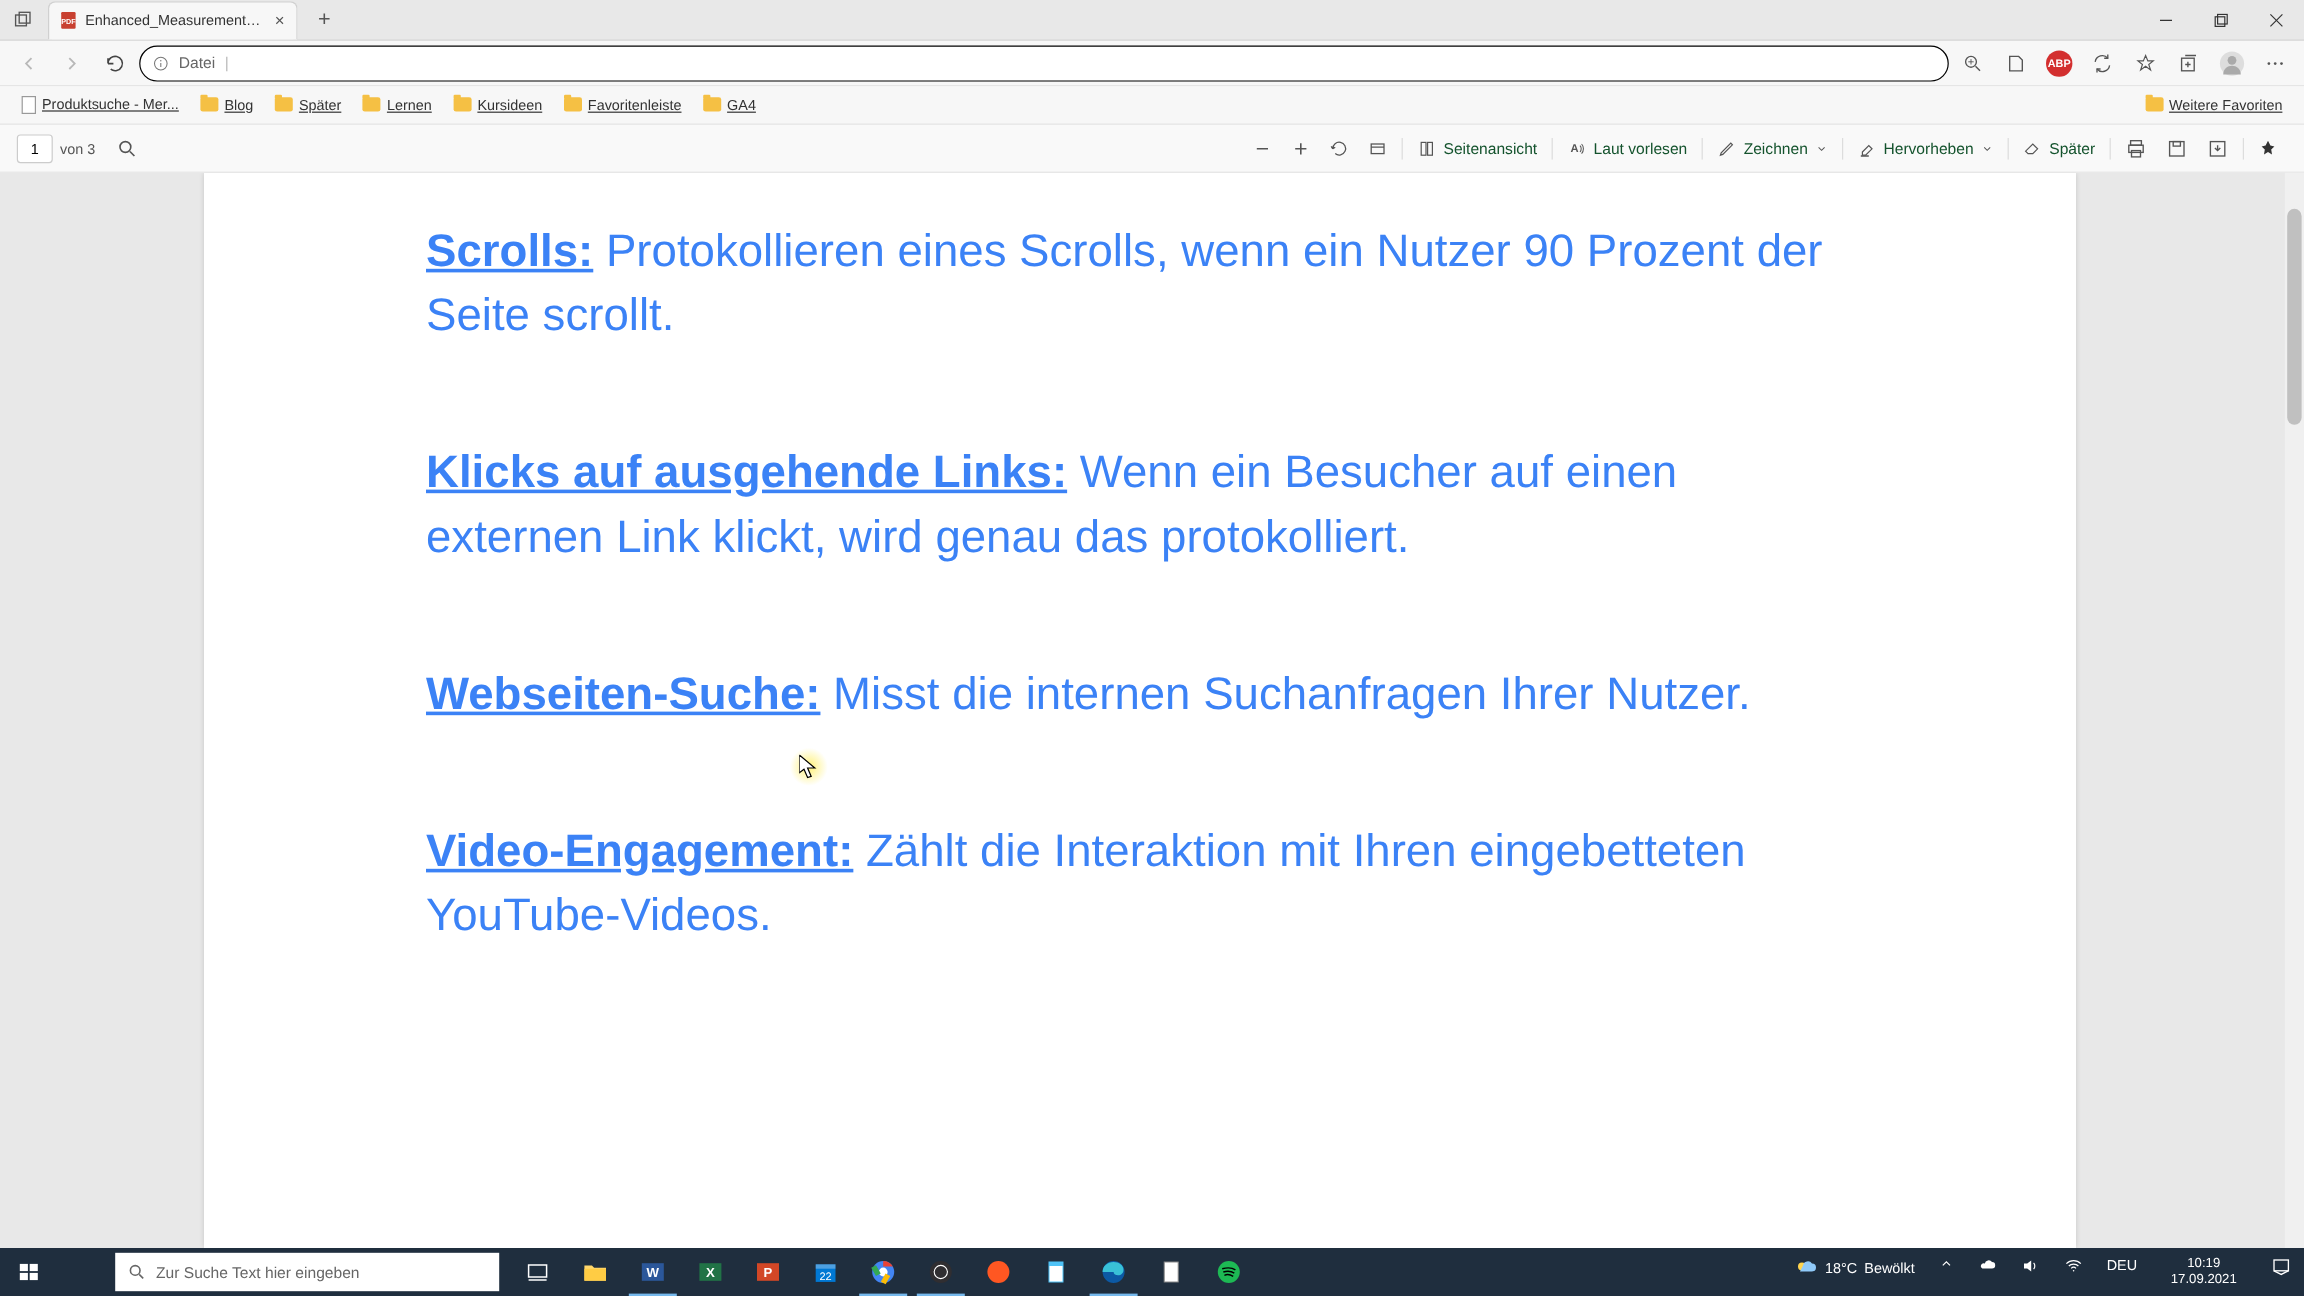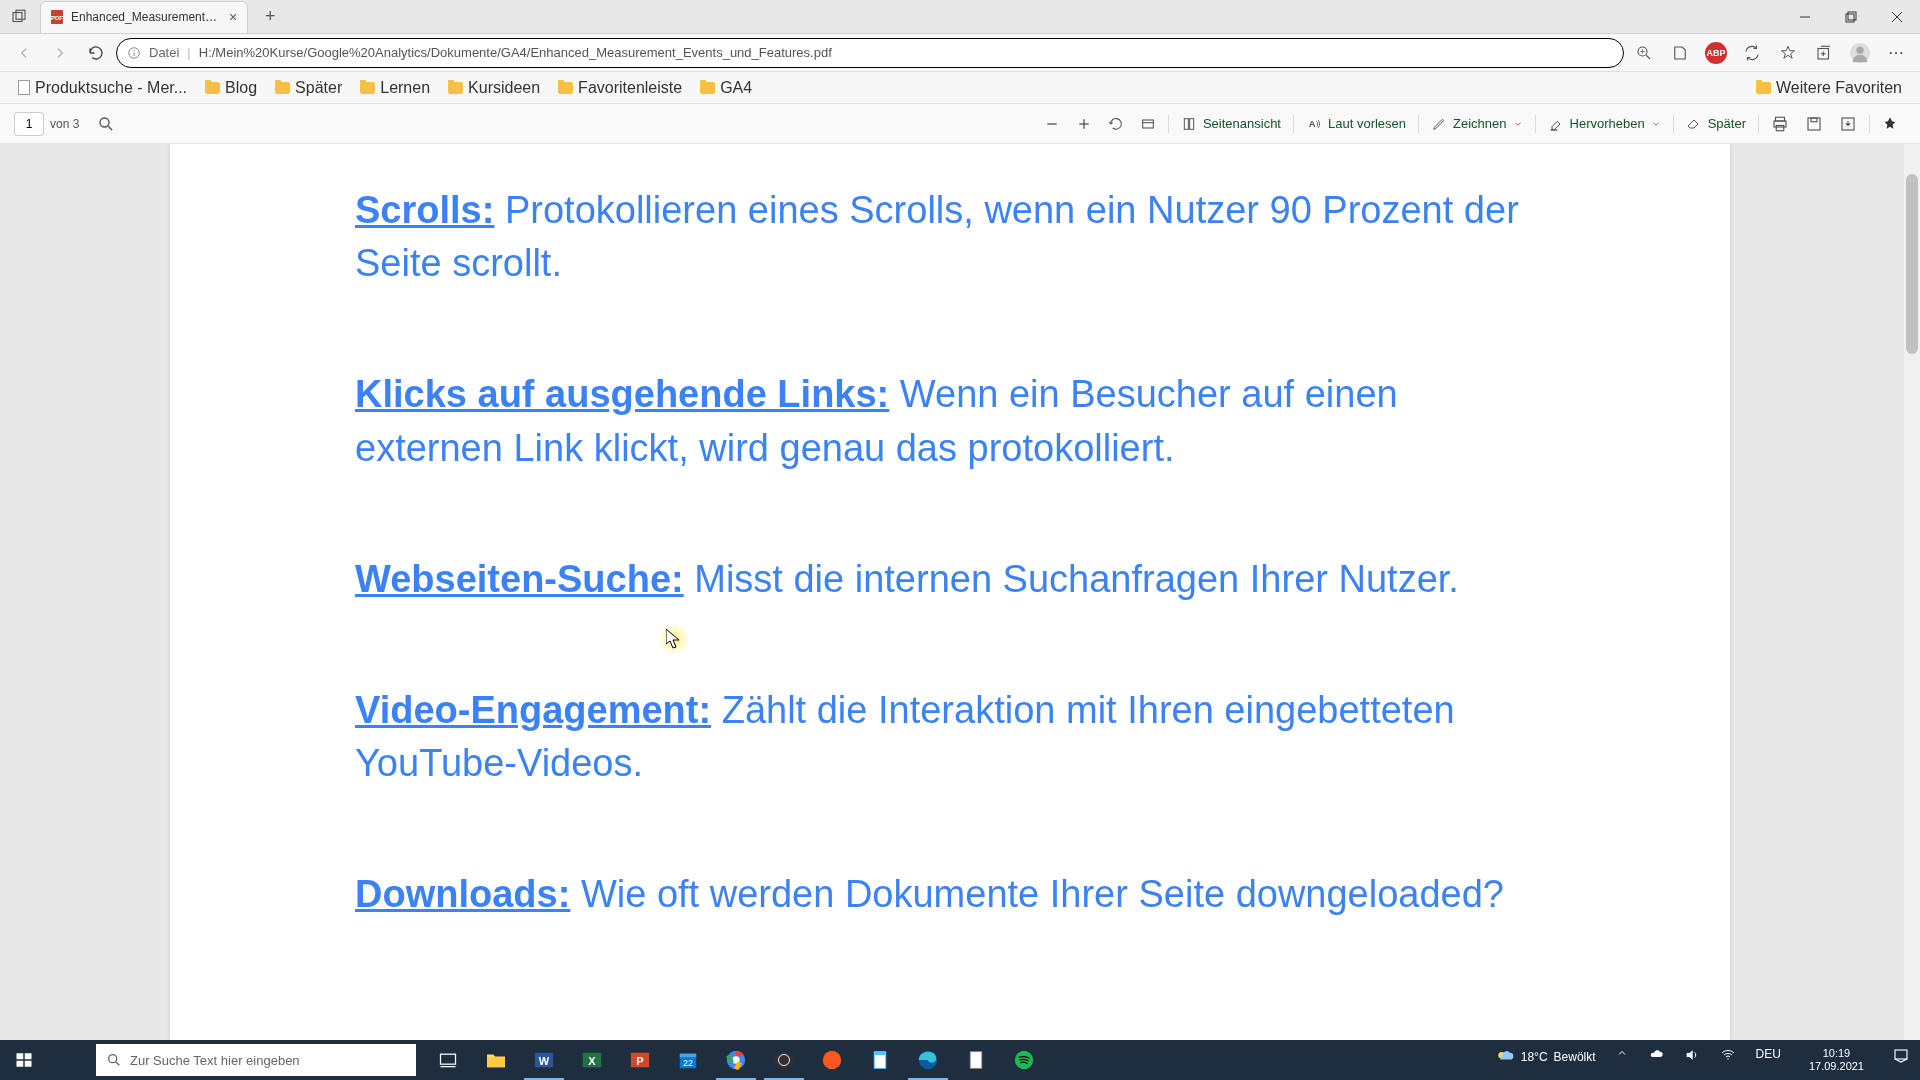--- a/index.html
+++ b/index.html
@@ -23,21 +23,21 @@
     .nav-btn.disabled { opacity: 0.35; }
     .url-box { flex: 1; height: 30px; background: #fff; border: 1px solid #000000; border-radius: 15px; display: flex; align-items: center; padding: 0 10px; gap: 8px; }
     .url-prefix { font-size: 13px; color: #666; }
     .url-sep { color: #bbb; font-size: 13px; }
     .url-text { font-size: 13px; color: #555; flex: 1; }
     .addr-icon { width: 32px; height: 30px; display: flex; align-items: center; justify-content: center; border-radius: 4px; }
     .abp { width: 22px; height: 22px; border-radius: 50%; background: #d32f2f; color: #fff; font-size: 9px; font-weight: bold; display: flex; align-items: center; justify-content: center; }
     
     
     .bookmarks { height: 32px; background: #f7f7f7; display: flex; align-items: center; padding: 0 10px; gap: 2px; border-bottom: 1px solid #e0e0e0; }
-    .bm-item { display: flex; align-items: center; gap: 5px; padding: 4px 8px; border-radius: 4px; font-size: 16px; color: #333; }
+    .bm-item { display: flex; gap: 5px; padding: 4px 8px; border-radius: 4px; font-size: 12px; color: #333; text-decoration: underline; }
     .folder-icon { width: 15px; height: 12px; background: #f5c044; border-radius: 2px; position: relative; }
     .folder-icon::before { content: ''; position: absolute; top: -2px; left: 0; width: 6px; height: 3px; background: #f5c044; border-radius: 1px 1px 0 0; }
     .doc-icon { width: 12px; height: 15px; border: 1px solid #999; background: #fff; position: relative; }
     .bm-spacer { flex: 1; }
     
     
     .pdf-toolbar { height: 40px; background: #f9f9f9; display: flex; align-items: center; padding: 0 14px; border-bottom: 1px solid #e5e5e5; }
     .page-input { width: 30px; height: 24px; border: 1px solid #ccc; border-radius: 3px; text-align: center; font-size: 12px; }
     .page-count { font-size: 12px; color: #555; margin-left: 6px; }
     .pdf-toolbar .tool-btn { padding: 4px 8px; border-radius: 4px; display: flex; align-items: center; gap: 6px; font-size: 13px; color: #14532d; }
@@ -136,21 +136,20 @@
       </svg>
     </div>
   <div class="url-box">
     <svg width="14" height="14" viewBox="0 0 24 24">
         <circle cx="12" cy="12" r="9" fill="none" stroke="#777" stroke-width="1.5"></circle>
         <circle cx="12" cy="8" r="1" fill="#777"></circle>
         <line x1="12" y1="11" x2="12" y2="17" stroke="#777" stroke-width="1.5"></line>
       </svg>
     <span class="url-prefix">Datei</span>
     <span class="url-sep">|</span>
-    <span class="url-text">H:/Mein%20Kurse/Google%20Analytics/Dokumente/GA4/Enhanced_Measurement_Events_und_Features.pdf</span>
   </div>
   <div class="addr-icon">
       <svg class="icon-svg" viewBox="0 0 24 24">
         <circle cx="10" cy="10" r="6" fill="none" stroke="#555" stroke-width="1.5"></circle>
         <line x1="15" y1="15" x2="20" y2="20" stroke="#555" stroke-width="1.5"></line>
         <line x1="7" y1="10" x2="13" y2="10" stroke="#555"></line>
         <line x1="10" y1="7" x2="10" y2="13" stroke="#555"></line>
       </svg>
     </div>
   <div class="addr-icon">
@@ -336,21 +335,20 @@
       </svg>
     </div>
 </div>
 
 <div class="pdf-viewport">
   <div class="page">
     <div class="entry"><span class="entry-title">Scrolls:</span><span> Protokollieren eines Scrolls, wenn ein Nutzer 90 Prozent der Seite scrollt.</span></div>
     <div class="entry"><span class="entry-title">Klicks auf ausgehende Links:</span><span> Wenn ein Besucher auf einen externen Link klickt, wird genau das protokolliert.</span></div>
     <div class="entry"><span class="entry-title">Webseiten-Suche:</span><span> Misst die internen Suchanfragen Ihrer Nutzer.</span></div>
     <div class="entry"><span class="entry-title">Video-Engagement:</span><span> Zählt die Interaktion mit Ihren eingebetteten YouTube-Videos.</span></div>
-    <div class="entry"><span class="entry-title">Downloads:</span><span> Wie oft werden Dokumente Ihrer Seite downgeloaded?</span></div>
   </div>
   <div class="cursor" style="left:666px; top:485px;">
     <div class="cursor-highlight"></div>
     <svg width="16" height="20" viewBox="0 0 16 20">
         <path d="M0 0l0 15 4-3 3 7 3-1-3-7 6 0z" fill="#fff" stroke="#000" stroke-width="1"></path>
       </svg>
   </div>
   <div class="vscroll">
     <div class="vscroll-thumb"></div>
   </div>

